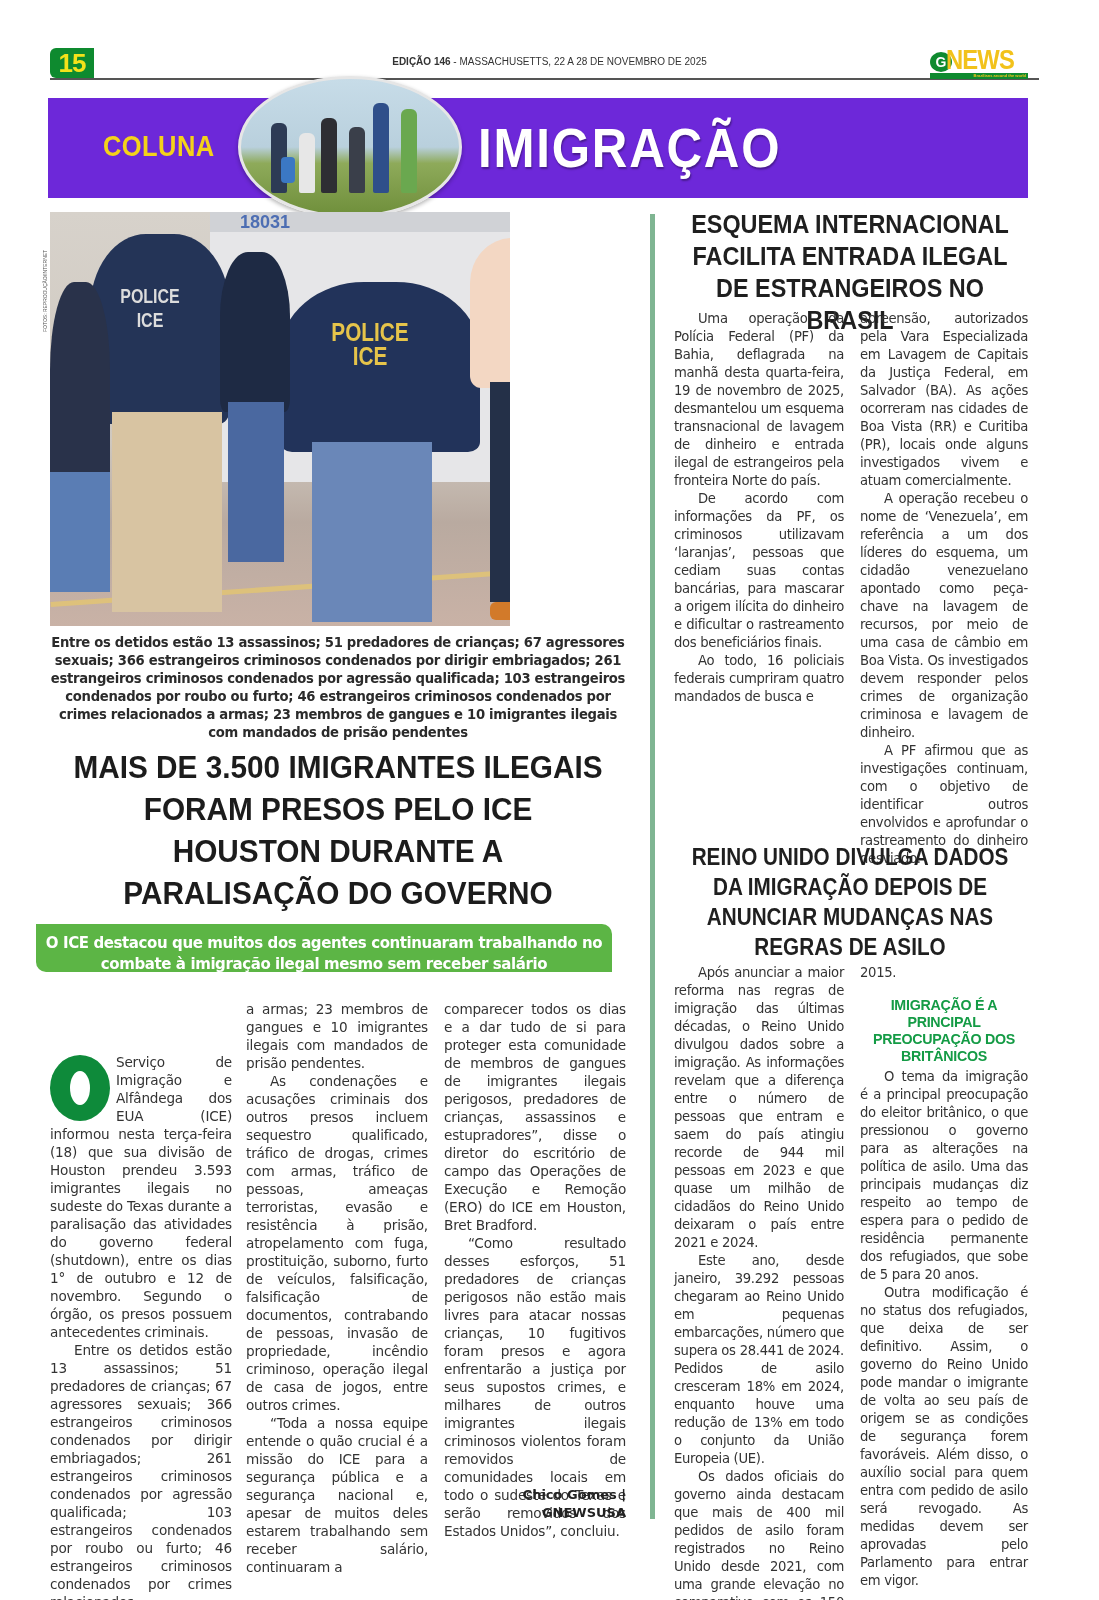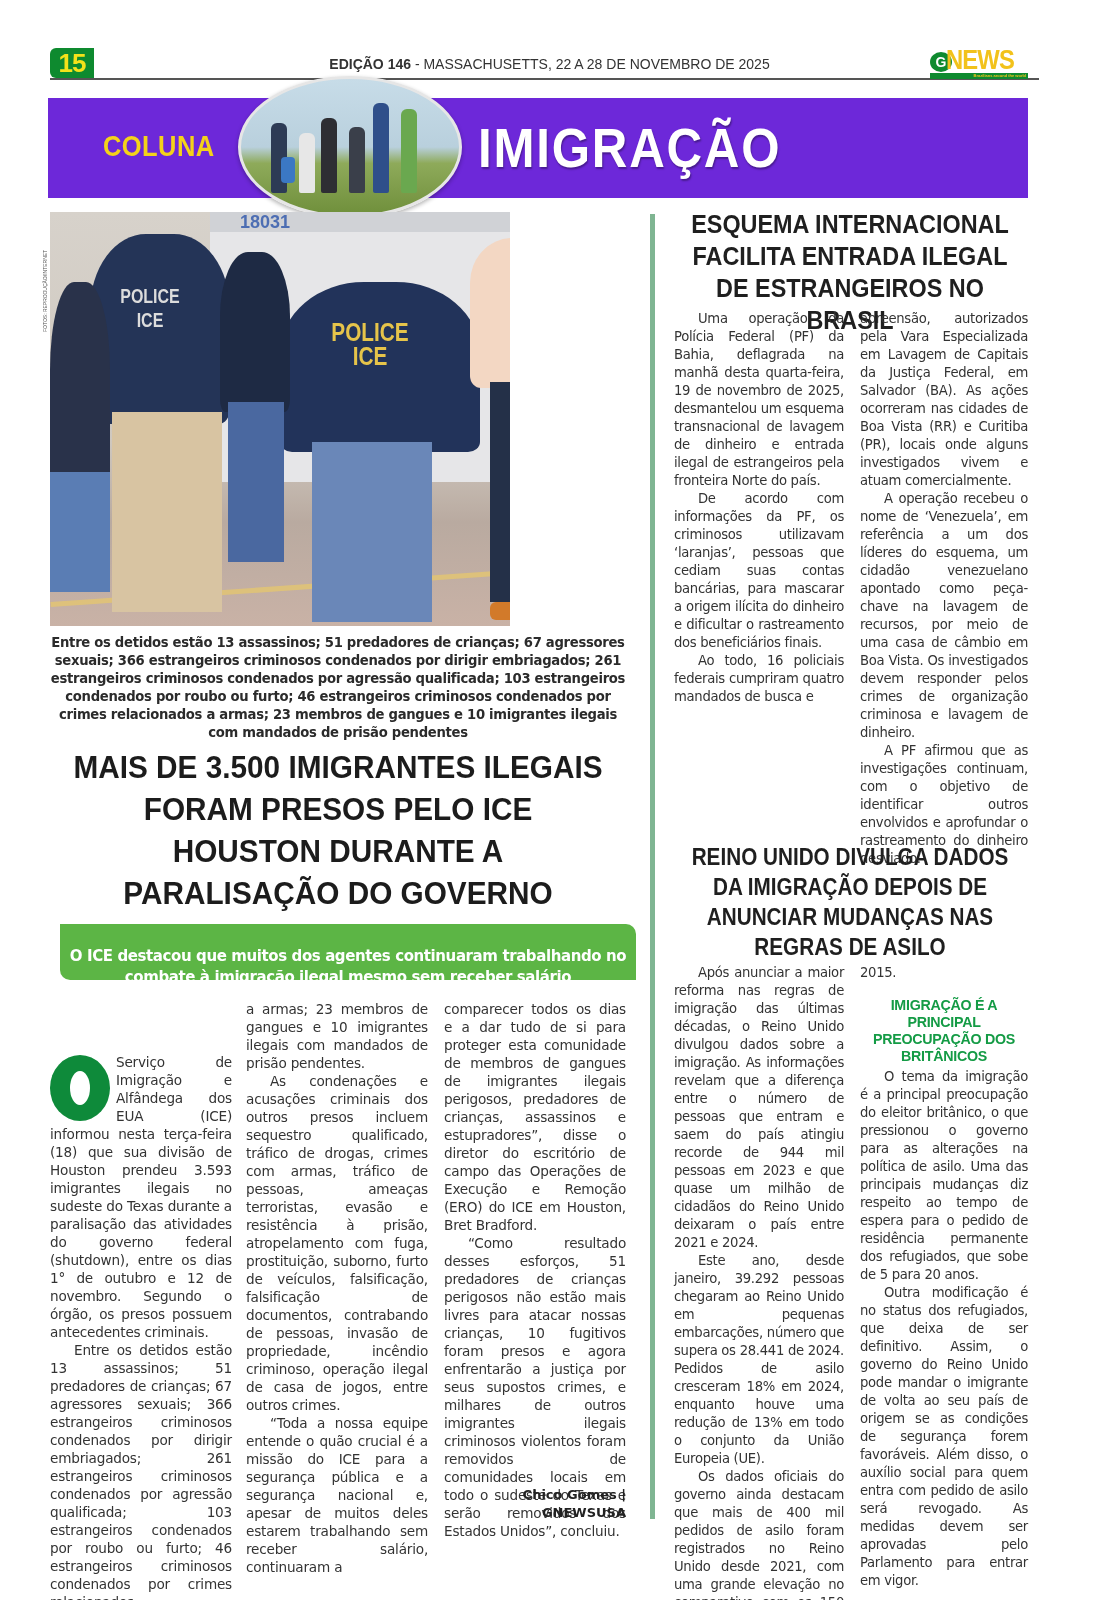--- a/index.html
+++ b/index.html
@@ -8,21 +8,21 @@
 
   
   .page-num {
     position: absolute; left: 50px; top: 48px; width: 44px; height: 30px;
     background: #0e8a2f; color: #f4e21a; font-family: "Liberation Sans", sans-serif;
     font-weight: bold; font-size: 26px; line-height: 30px; text-align: center;
     border-radius: 6px 0 0 6px; letter-spacing: -1px;
   }
   .edition {
     position: absolute; left: 0; right: 0; top: 56px; text-align: center;
-    font-family: "Liberation Sans", sans-serif; font-size: 14px; color: #333;
+    font-family: "Liberation Sans", sans-serif; font-size: 10px; color: #333;
   }
   .edition b { font-weight: bold; }
   .rule-top { position: absolute; left: 50px; right: 60px; top: 78px; height: 2px; background: #555; }
   .logo { position: absolute; left: 930px; top: 46px; width: 100px; height: 34px; }
   .logo .g {
     position: absolute; left: 0; top: 6px; width: 22px; height: 20px; border-radius: 50%;
     background: #0e8a2f; color: #fff; font: bold 14px/20px "Liberation Sans", sans-serif; text-align: center;
   }
   .logo .word {
     position: absolute; left: 16px; top: 0; font: bold 28px/28px "Liberation Sans", sans-serif;
@@ -76,23 +76,23 @@
     position: absolute; left: 50px; top: 634px; width: 576px;
     font: bold 13.2px/18px "DejaVu Sans", sans-serif; color: #2b2b2b; text-align: center; letter-spacing: -0.3px;
   }
 
   .headline {
     position: absolute; left: 50px; top: 746px; width: 576px;
     font: 900 32px/42px "Liberation Sans", sans-serif; font-weight: bold; color: #1c1c1c; text-align: center;
     transform: scaleX(0.93); transform-origin: center top; letter-spacing: 0;
   }
   .subhead-box {
-    position: absolute; left: 60px; top: 924px; width: 576px; height: 56px;
+    position: absolute; left: 36px; top: 924px; width: 576px; height: 48px;
     background: #5cb545; border-radius: 0 10px 0 10px;
-    font: bold 15px/21px "DejaVu Sans", sans-serif; color: #ffffff; text-align: center; padding-top: 22px; letter-spacing: -0.4px;
+    font: bold 15px/21px "DejaVu Sans", sans-serif; color: #ffffff; text-align: center; padding-top: 9px; letter-spacing: -0.4px;
   }
 
   
   .col {
     position: absolute; font: 13.6px/18px "DejaVu Sans", sans-serif; color: #333;
     text-align: justify; letter-spacing: -0.2px; hyphens: manual;
   }
   .col p { text-indent: 24px; }
   .col p.no-indent { text-indent: 0; }
   .dropcap {

